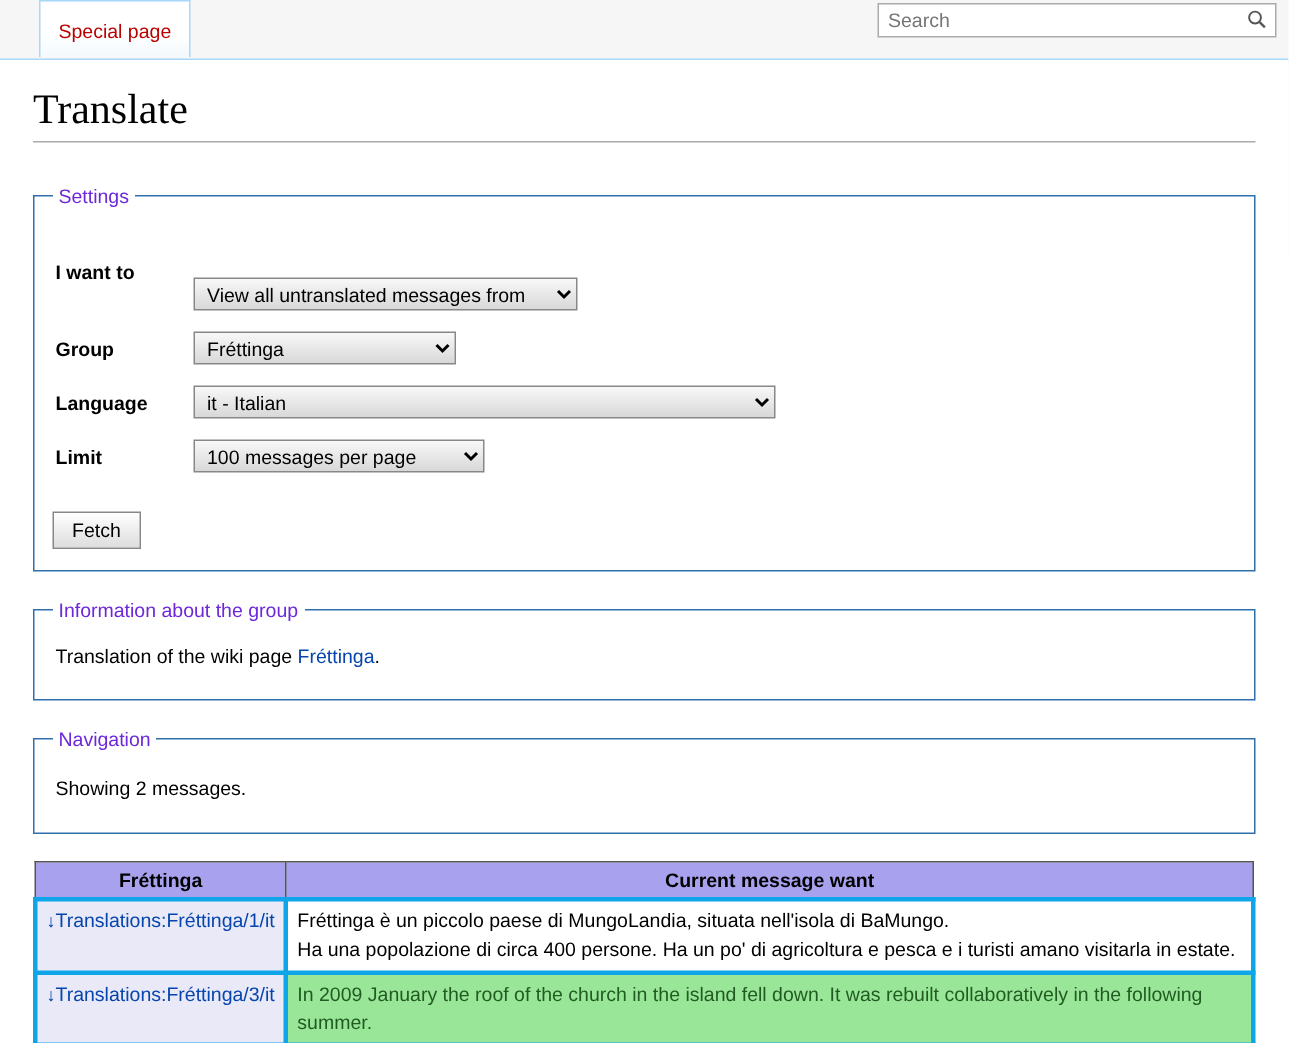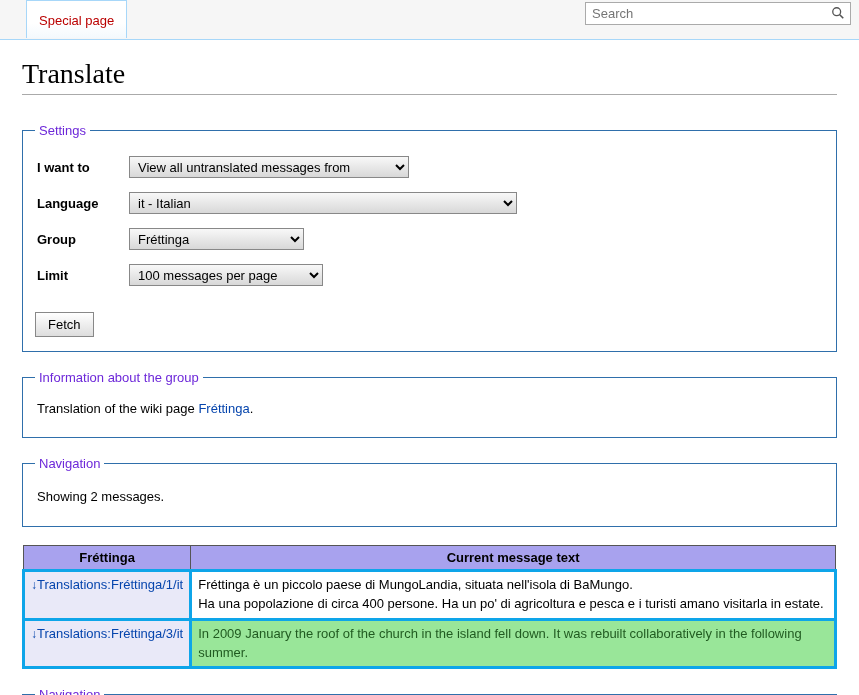--- a/index.html
+++ b/index.html
@@ -24,21 +24,21 @@
     .settings-table td { padding: 6px 10px 6px 0; vertical-align: middle; }
     .settings-table .label { font-weight: bold; width: 90px; }
     
     select { 
       border: 1px solid #888; 
       background: linear-gradient(to bottom, #f8f8f8, #d8d8d8); 
       padding: 2px 4px; 
       font-size: 13px;
       height: 22px;
     }
-    .sel-iwant { width: 280px; }
+    .sel-iwant { width: 256px; margin-top: 29px; }
     .sel-group { width: 175px; }
     .sel-lang { width: 388px; }
     .sel-limit { width: 194px; }
     
     button.fetch { 
       border: 1px solid #888; 
       background: linear-gradient(to bottom, #fff, #ddd); 
       padding: 4px 12px; 
       font-size: 13px; 
       cursor: pointer; 
@@ -82,26 +82,26 @@
 
     <fieldset>
       <legend>Settings</legend>
       <table class="settings-table">
         <tbody>
             <tr>
           <td class="label">I want to</td>
           <td><select class="sel-iwant"><option>View all untranslated messages from</option></select></td>
         </tr>
         <tr>
+          <td class="label">Group</td>
+          <td><select class="sel-group"><option>Fréttinga</option></select></td>
+        </tr>
+        <tr>
           <td class="label">Language</td>
           <td><select class="sel-lang"><option>it - Italian</option></select></td>
-        </tr>
-        <tr>
-          <td class="label">Group</td>
-          <td><select class="sel-group"><option>Fréttinga</option></select></td>
         </tr>
         <tr>
           <td class="label">Limit</td>
           <td><select class="sel-limit"><option>100 messages per page</option></select></td>
         </tr>
         <tr>
           <td></td>
           <td></td>
         </tr>
       </tbody>
@@ -118,21 +118,21 @@
 
     <fieldset>
       <legend>Navigation</legend>
       <div class="nav-text">Showing 2 messages.</div>
     </fieldset>
 
     <table class="msg-table">
       <thead>
         <tr>
           <th>Fréttinga</th>
-          <th>Current message text</th>
+          <th>Current message want</th>
         </tr>
       </thead>
       <tbody id="msg-tbody">
           <tr>
             <td class="msg-link"><span class="arrow">↓</span><a href="#" class="wikilink">Translations:Fréttinga/1/it</a></td>
             <td class="msg-text-normal">Fréttinga è un piccolo paese di MungoLandia, situata nell'isola di BaMungo.<br>Ha una popolazione di circa 400 persone. Ha un po' di agricoltura e pesca e i turisti amano visitarla in estate.</td>
           </tr>
           <tr>
             <td class="msg-link"><span class="arrow">↓</span><a href="#" class="wikilink">Translations:Fréttinga/3/it</a></td>
             <td class="msg-text-green">In 2009 January the roof of the church in the island fell down. It was rebuilt collaboratively in the following summer.</td>

